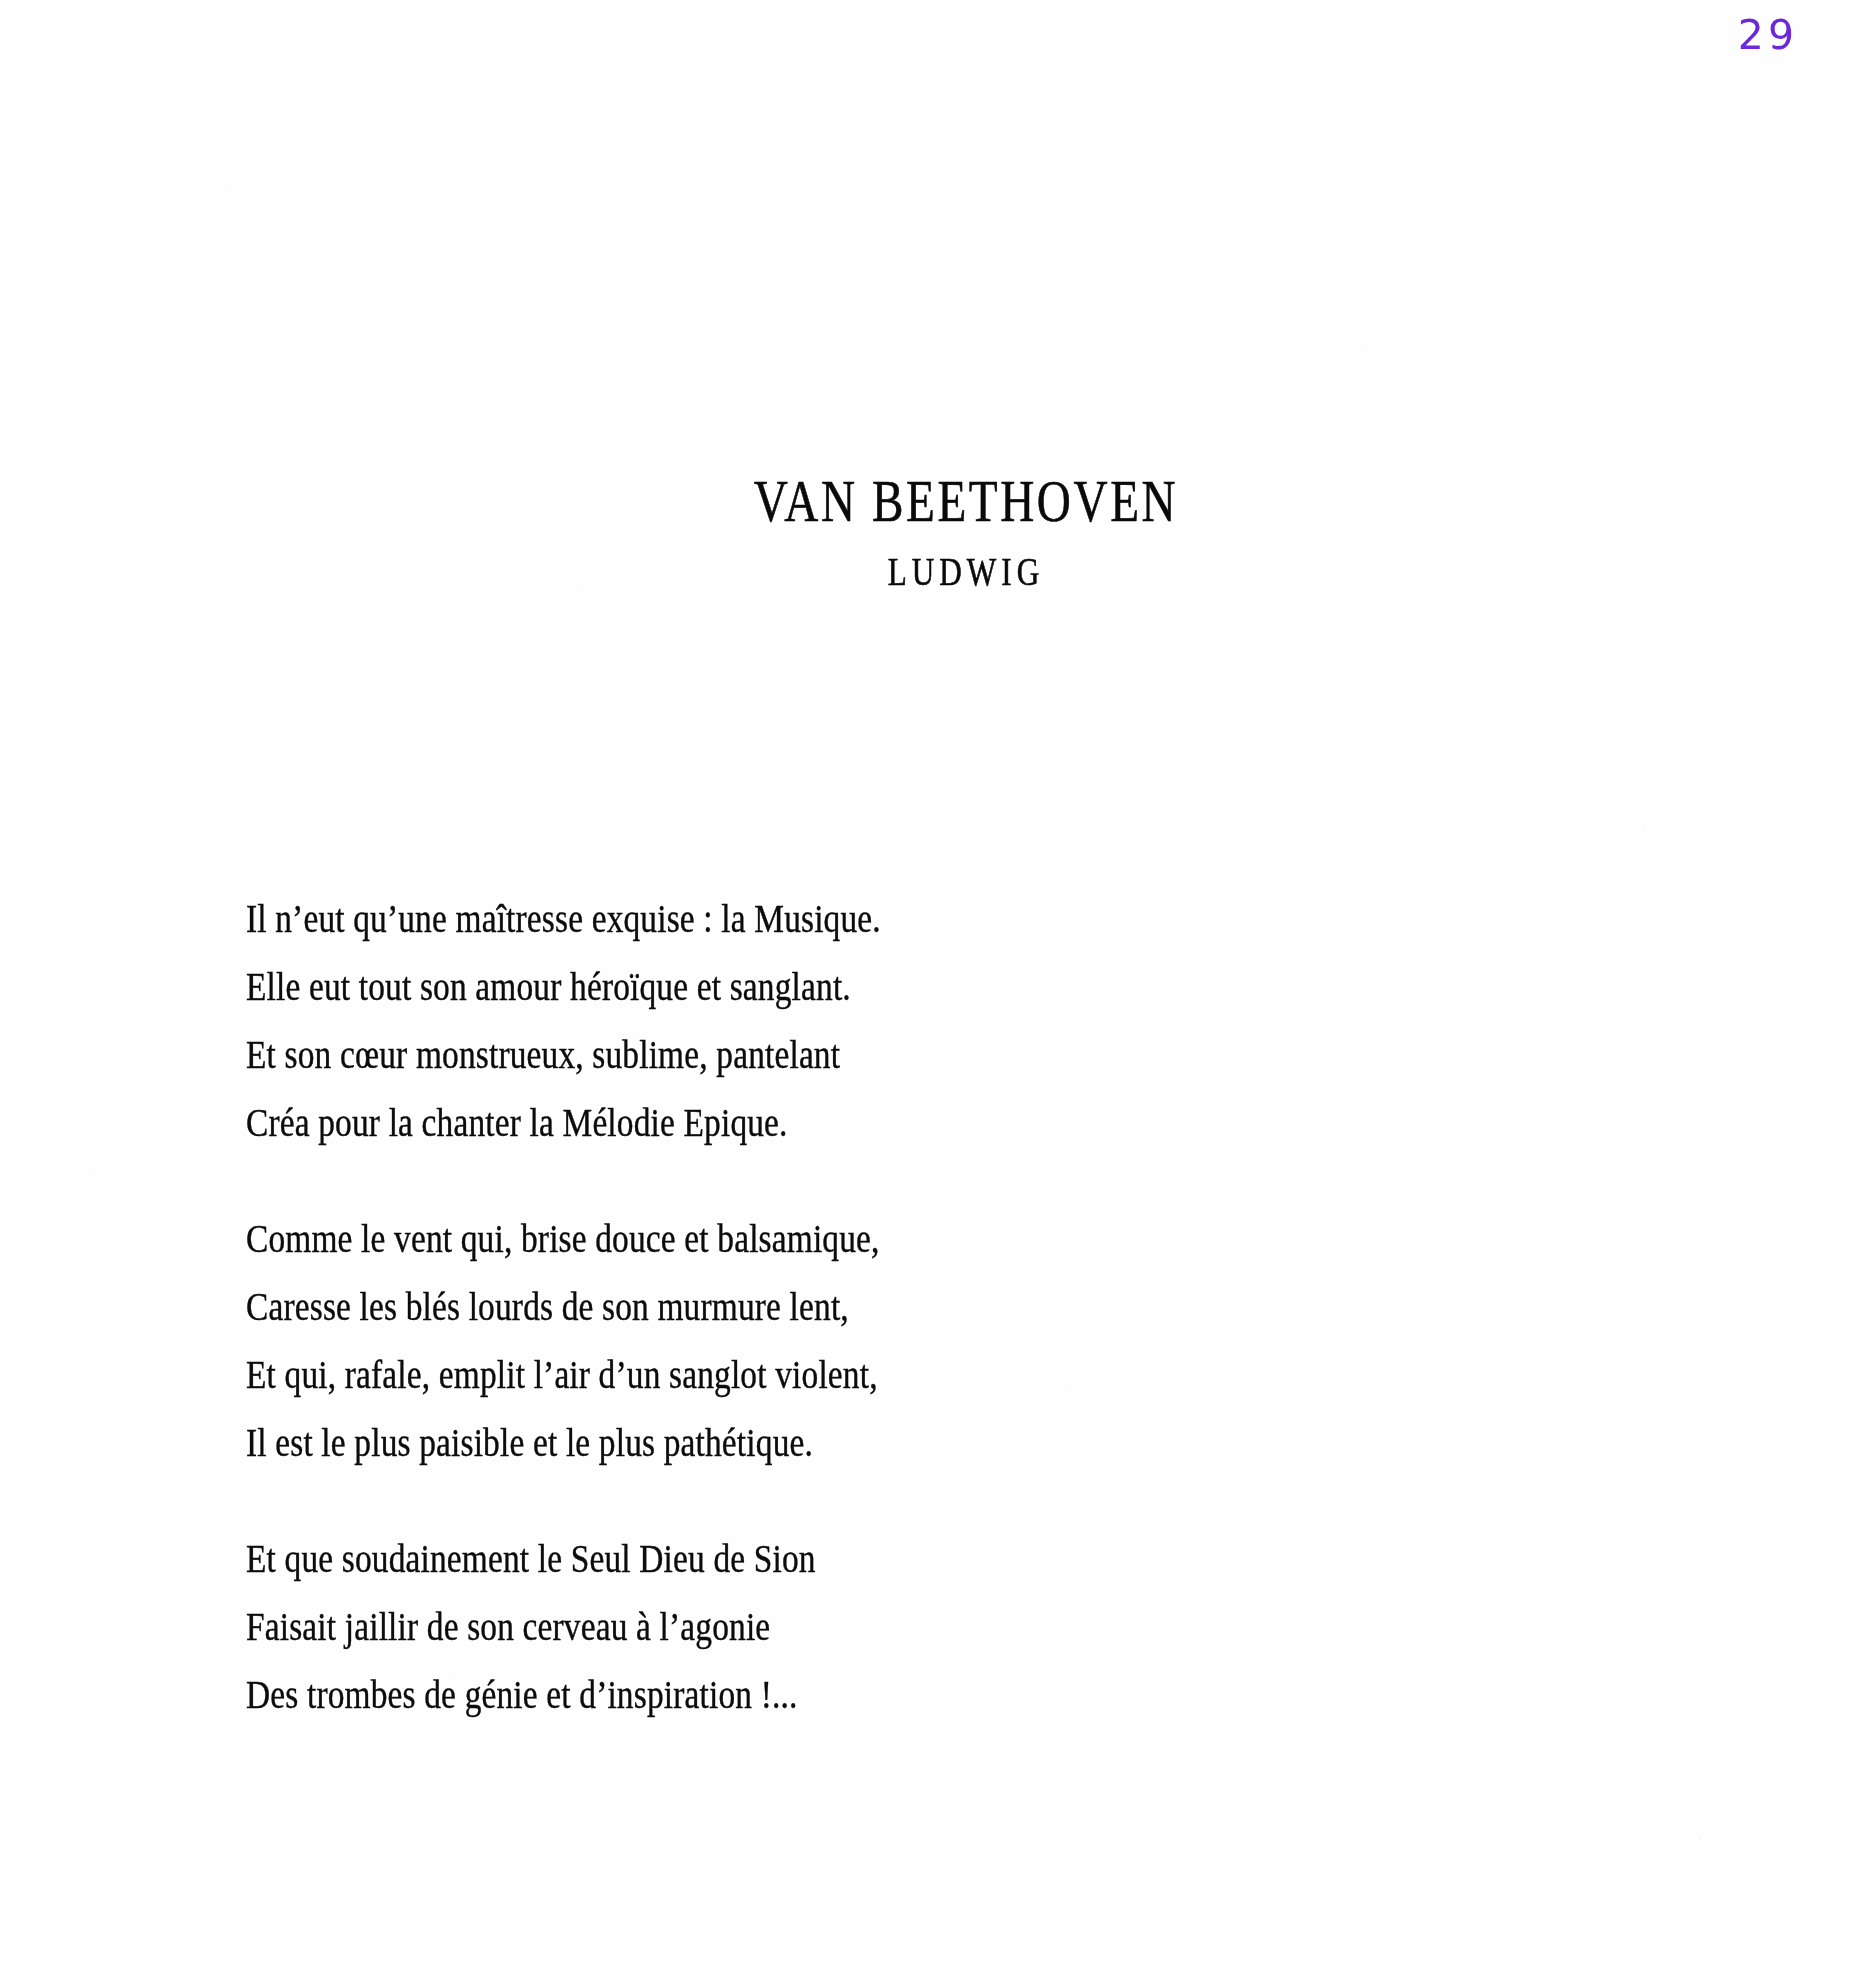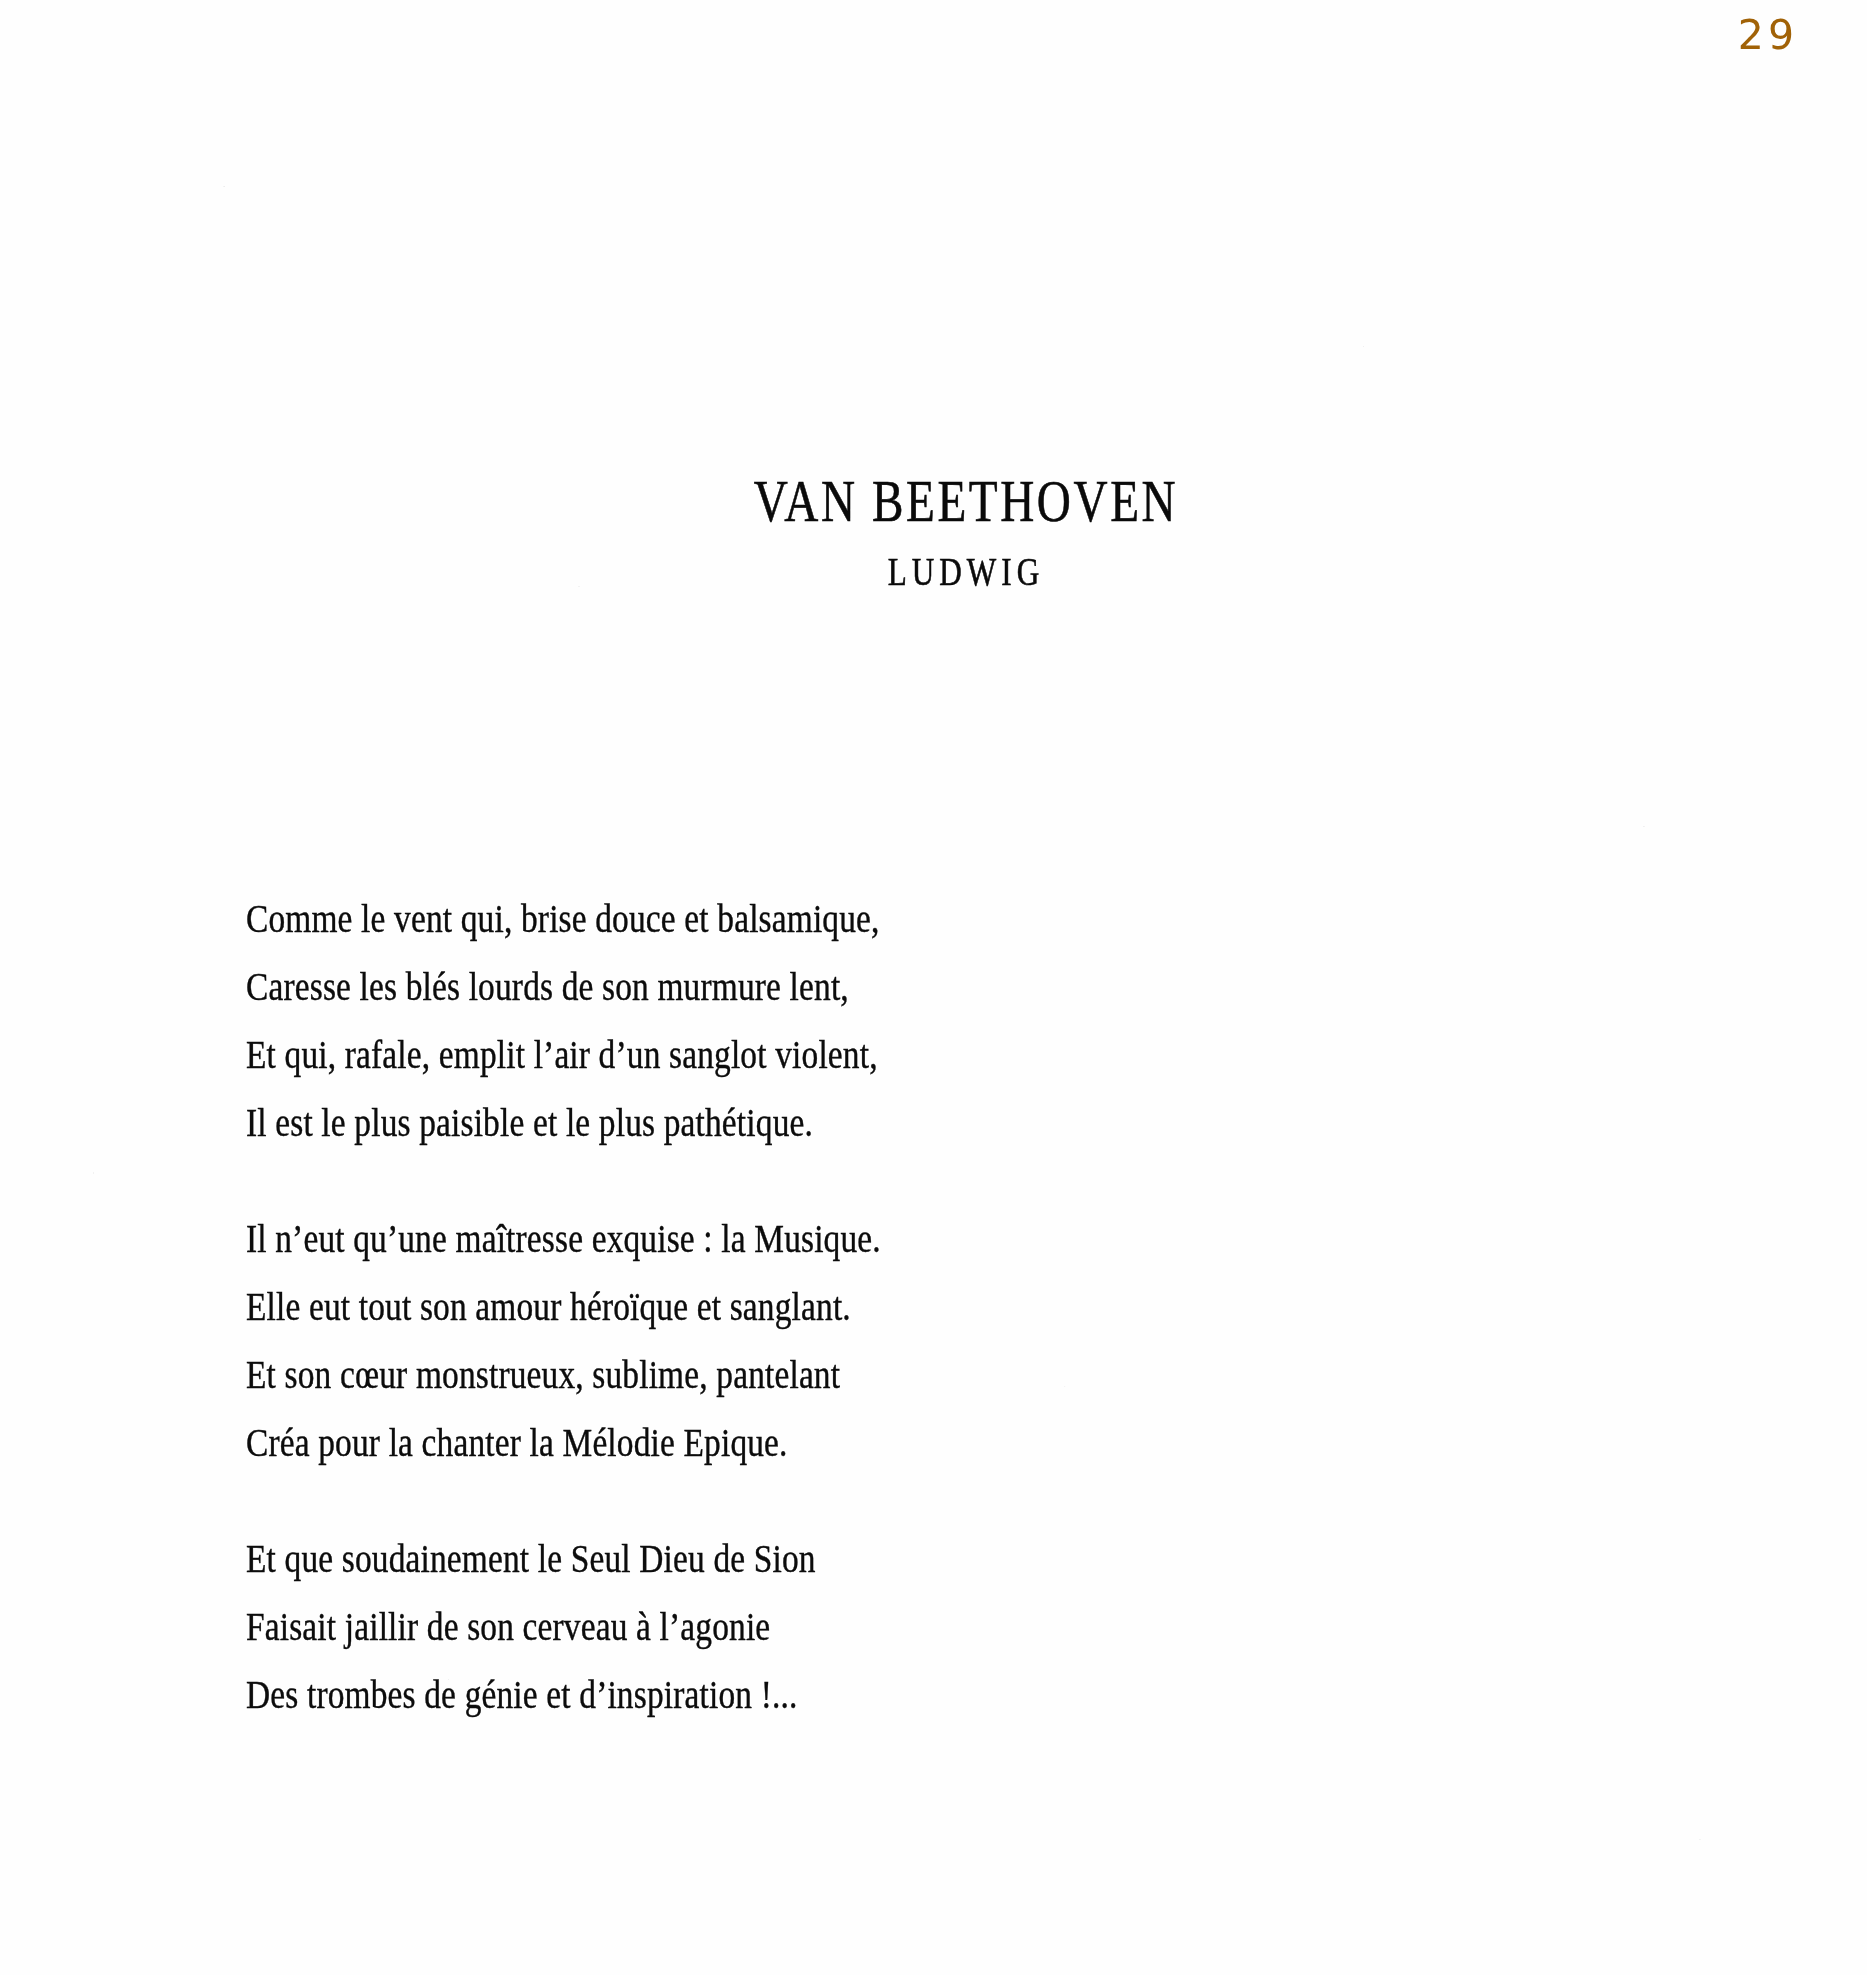--- a/index.html
+++ b/index.html
@@ -41,21 +41,21 @@
 
   
   .folio {
     position: absolute;
     top: 15px;
     right: 70px;
     font-family: "DejaVu Sans", "Liberation Sans", sans-serif;
     font-size: 41px;
     letter-spacing: 4px;
     font-weight: 400;
-    color: #a16207;
+    color: #6d28d9;
     line-height: 1;
   }
 
   
   .title-block {
     position: absolute;
     top: 470px;
     left: 0;
     width: 100%;
     text-align: center;
@@ -126,31 +126,31 @@
   <div class="folio">29</div>
 
   <div class="title-block">
     <div class="poem-title">VAN BEETHOVEN</div>
     <div class="poem-subtitle">LUDWIG</div>
   </div>
 
   <div class="poem-body">
 
     <div class="stanza">
+      <div class="verse-line">Il n’eut qu’une maîtresse exquise : la Musique.</div>
+      <div class="verse-line">Elle eut tout son amour héroïque et sanglant.</div>
+      <div class="verse-line">Et son cœur monstrueux, sublime, pantelant</div>
+      <div class="verse-line">Créa pour la chanter la Mélodie Epique.</div>
+    </div>
+
+    <div class="stanza">
       <div class="verse-line">Comme le vent qui, brise douce et balsamique,</div>
       <div class="verse-line">Caresse les blés lourds de son murmure lent,</div>
       <div class="verse-line">Et qui, rafale, emplit l’air d’un sanglot violent,</div>
       <div class="verse-line">Il est le plus paisible et le plus pathétique.</div>
-    </div>
-
-    <div class="stanza">
-      <div class="verse-line">Il n’eut qu’une maîtresse exquise : la Musique.</div>
-      <div class="verse-line">Elle eut tout son amour héroïque et sanglant.</div>
-      <div class="verse-line">Et son cœur monstrueux, sublime, pantelant</div>
-      <div class="verse-line">Créa pour la chanter la Mélodie Epique.</div>
     </div>
 
 
     <div class="stanza">
       <div class="verse-line">Et que soudainement le Seul Dieu de Sion</div>
       <div class="verse-line">Faisait jaillir de son cerveau à l’agonie</div>
       <div class="verse-line">Des trombes de génie et d’inspiration !...</div>
     </div>
 
   </div>

